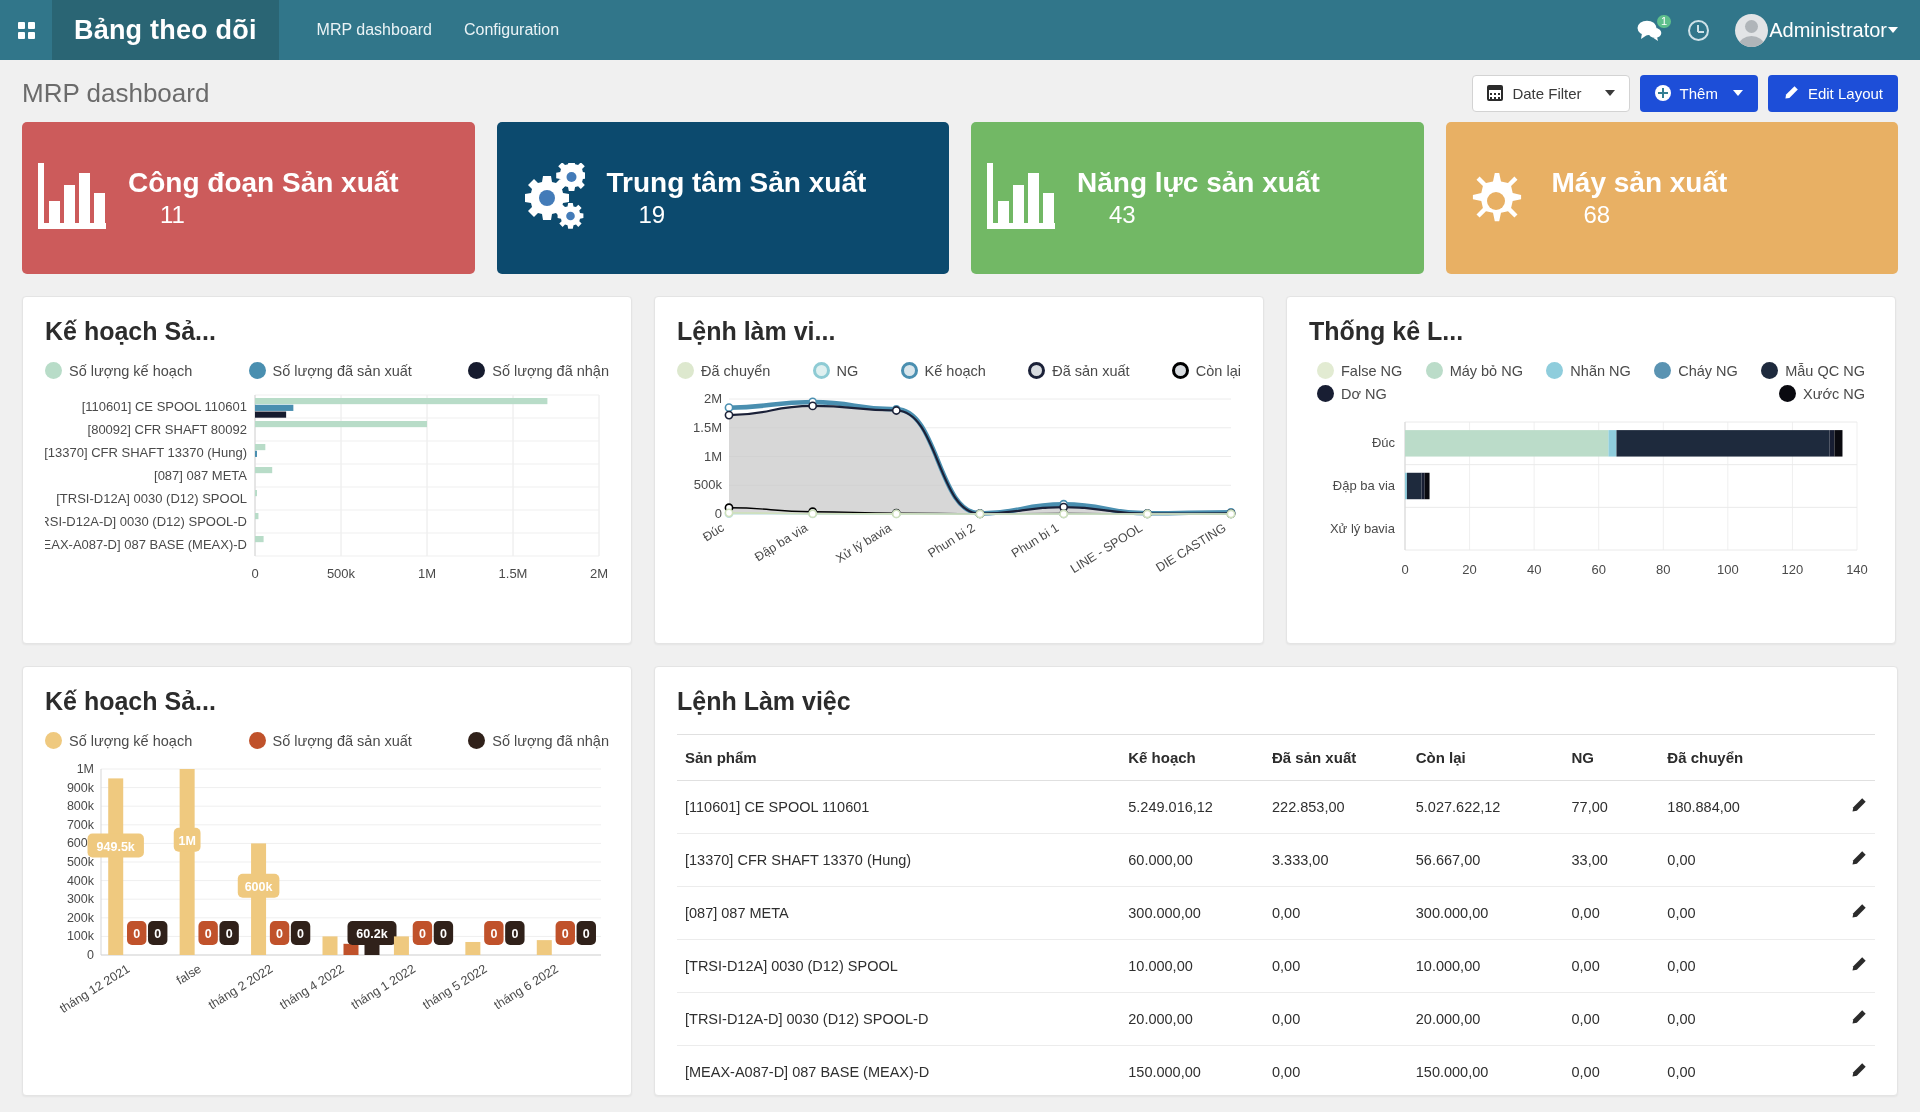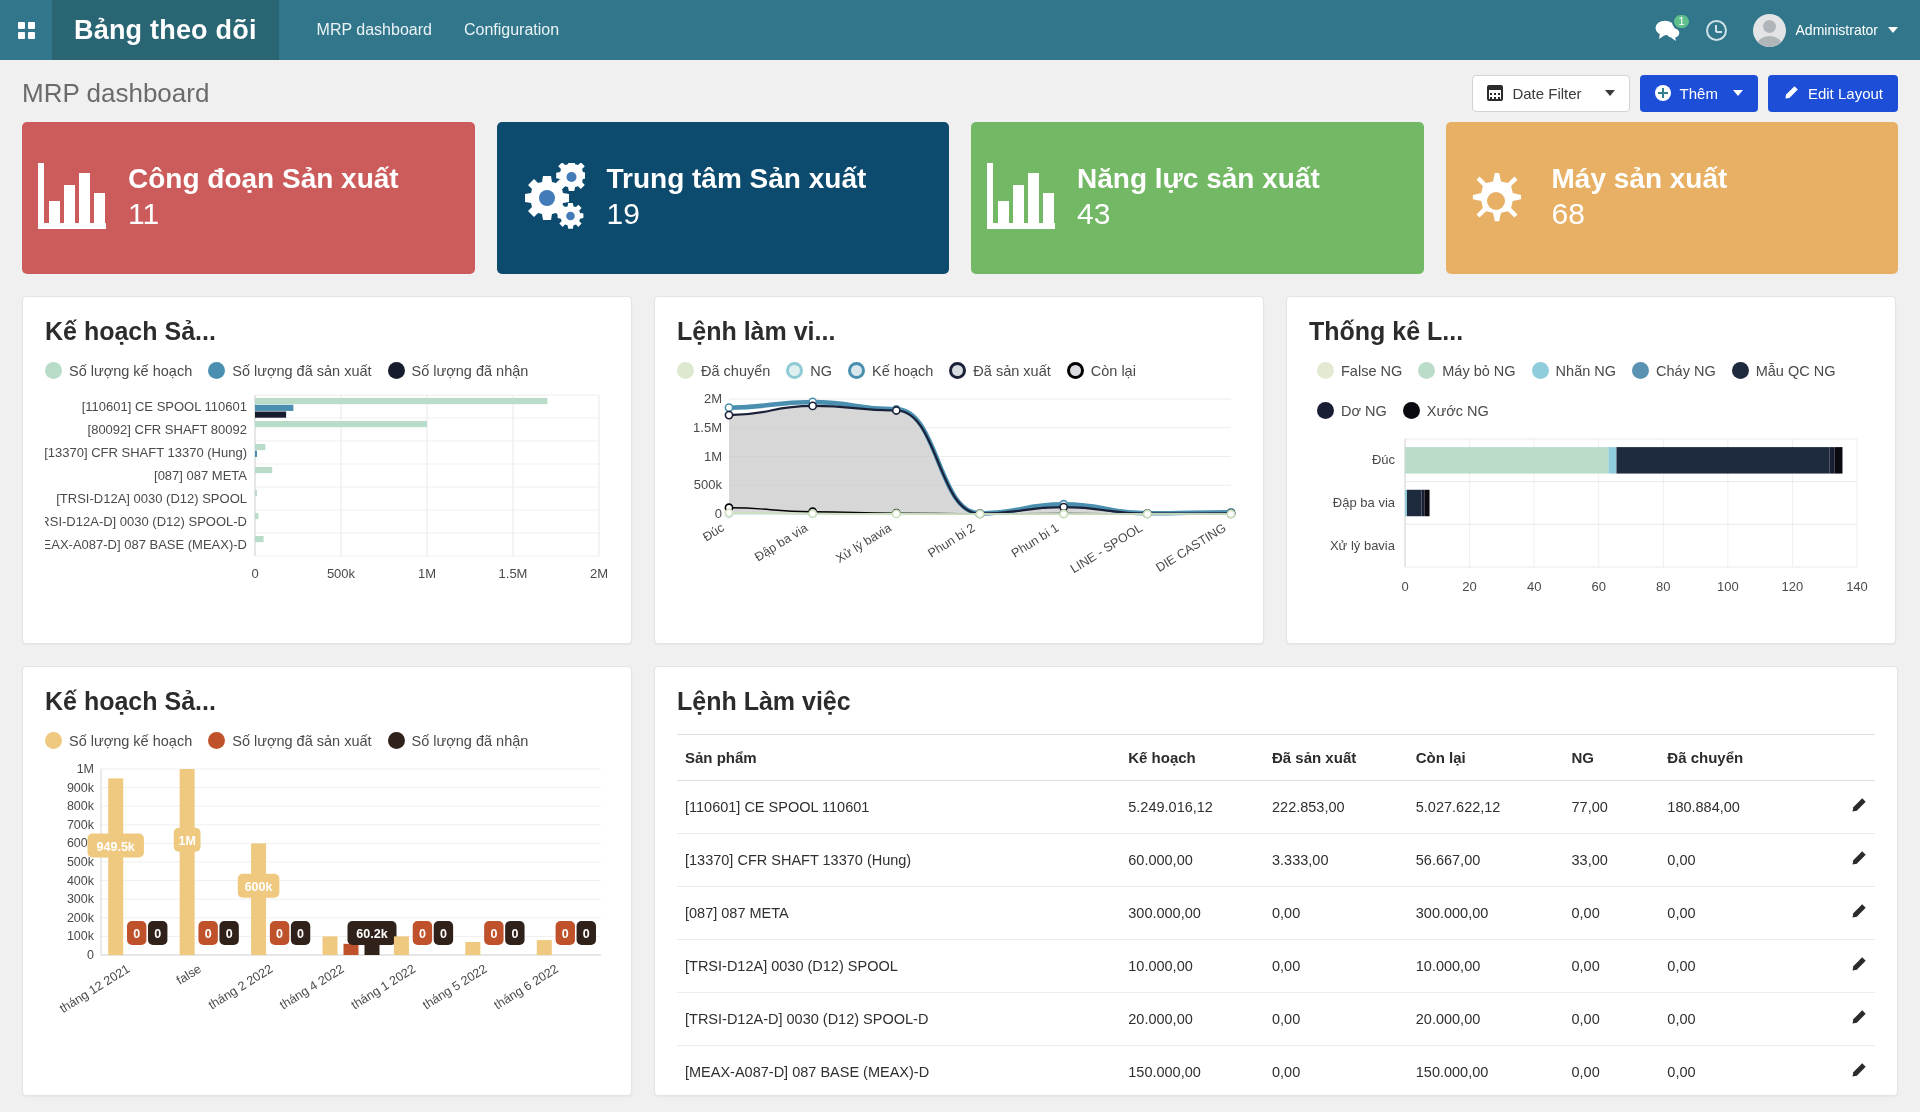--- a/index.html
+++ b/index.html
@@ -35,21 +35,21 @@
   .msg-wrap { position: relative; cursor: pointer; display:flex; align-items:center; }
   .msg-badge {
     position: absolute; top: -7px; right: -11px; background: #5EBF8C; color: #fff;
     font-size: 11px; border-radius: 9px; min-width: 17px; height: 17px;
     display: flex; align-items: center; justify-content: center; padding: 0 4px;
     border: 2px solid #31768A;
   }
   .clock-ico { width: 21px; height: 21px; border: 2px solid #CFE2E8; border-radius: 50%; position: relative; cursor: pointer; }
   .clock-ico::after { content:""; position:absolute; left: 7px; top: 3px; width: 2px; height: 7px; background: #CFE2E8; }
   .clock-ico::before { content:""; position:absolute; left: 8px; top: 9px; width: 6px; height: 2px; background: #CFE2E8; }
-  .user-box { display:flex; align-items:center; gap: 10px; cursor:pointer; font-size: 14px; }
+  .user-box { display:flex; align-items:center; gap: 1px; cursor:pointer; font-size: 20px; }
   .avatar {
     width: 33px; height: 33px; border-radius: 50%; background: #E2E4E6; position: relative; overflow: hidden;
   }
   .avatar::before { content:""; position:absolute; top:6px; left:10px; width:13px; height:13px; border-radius:50%; background:#B0B5B9; }
   .avatar::after { content:""; position:absolute; top:22px; left:4px; width:25px; height:18px; border-radius:50% 50% 0 0; background:#B0B5B9; }
   .caret-down { width:0; height:0; border-left:5px solid transparent; border-right:5px solid transparent; border-top:6px solid #ffffff; }
 
   
   .page-head {
     height: 50px; background:#F0F0F0; display:flex; align-items:center;
@@ -84,31 +84,31 @@
 
   
   .kpi-row { display:flex; gap:22px; padding: 4px 22px 0 22px; }
   .kpi {
     flex:1; height:152px; border-radius:5px; display:flex; align-items:center;
     padding: 0 16px; gap:22px; color:#ffffff; cursor:pointer;
   }
   .kpi .kicon { flex: 0 0 auto; }
   .kpi .ktext { display:flex; flex-direction:column; gap:2px; }
   .kpi .klabel { font-size:28px; font-weight:700; line-height:1.1; }
-  .kpi .kvalue { font-size:30px; font-weight:400; line-height:1.15; }
+  .kpi .kvalue { font-size:24px; font-weight:400; line-height:1.15;margin-left:32px; }
 
   
   .panels-row { display:flex; gap:22px; padding: 22px 22px 0 22px; align-items: stretch; }
   .panel {
     background:#ffffff; border-radius:4px; border:1px solid #E4E4E4;
     box-shadow: 0 1px 2px rgba(0,0,0,.05);
     padding: 20px 22px; position:relative;
   }
   .panel-title { font-size:25px; font-weight:700; color:#2C2C2C; margin-bottom: 6px; }
-  .legend { display:flex; flex-wrap:wrap; justify-content:flex-start; gap: 23px 16px; margin: 16px 0 12px 0; }
+  .legend { display:flex; flex-wrap:wrap; justify-content:space-between; gap: 6px 16px; margin: 16px 0 12px 0; }
   .legend .li { display:flex; align-items:center; gap:7px; font-size:14.5px; color:#4A4A4A; cursor:pointer; }
   .legend .dot { width:17px; height:17px; border-radius:50%; flex:0 0 auto; }
   .legend .ring { width:17px; height:17px; border-radius:50%; flex:0 0 auto; box-sizing:border-box; }
 
   .chart-area { position:relative; }
 
   
   table.wo { width:100%; border-collapse:collapse; margin-top: 18px; }
   table.wo th {
     text-align:left; font-size:15px; font-weight:700; color:#2C2C2C;

